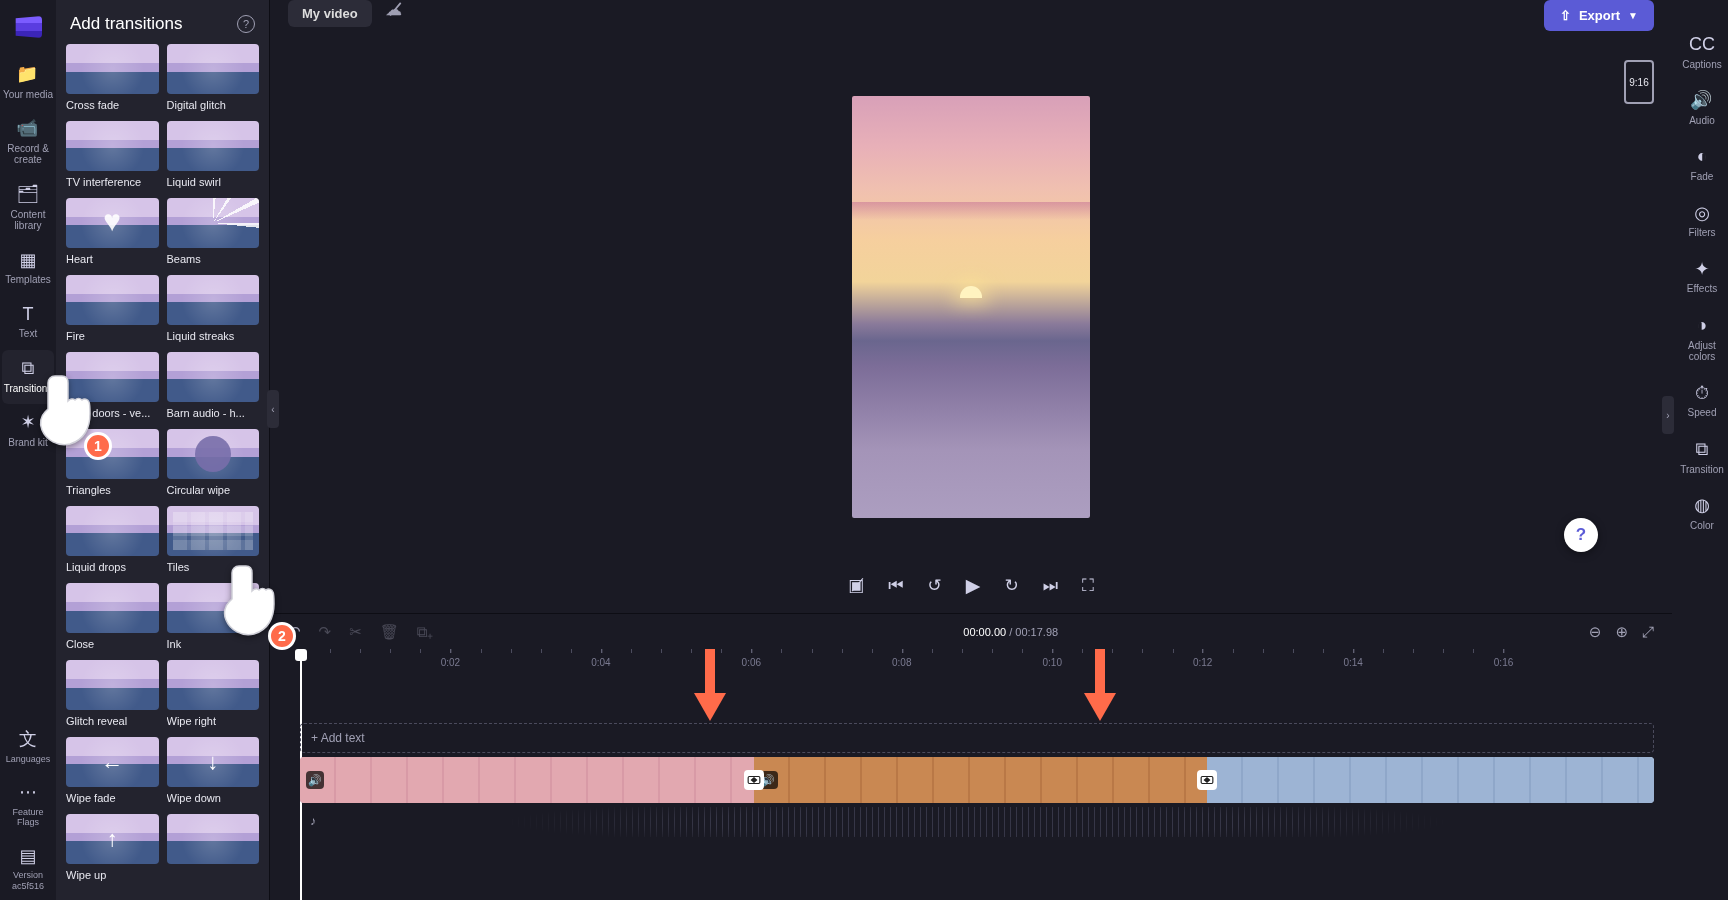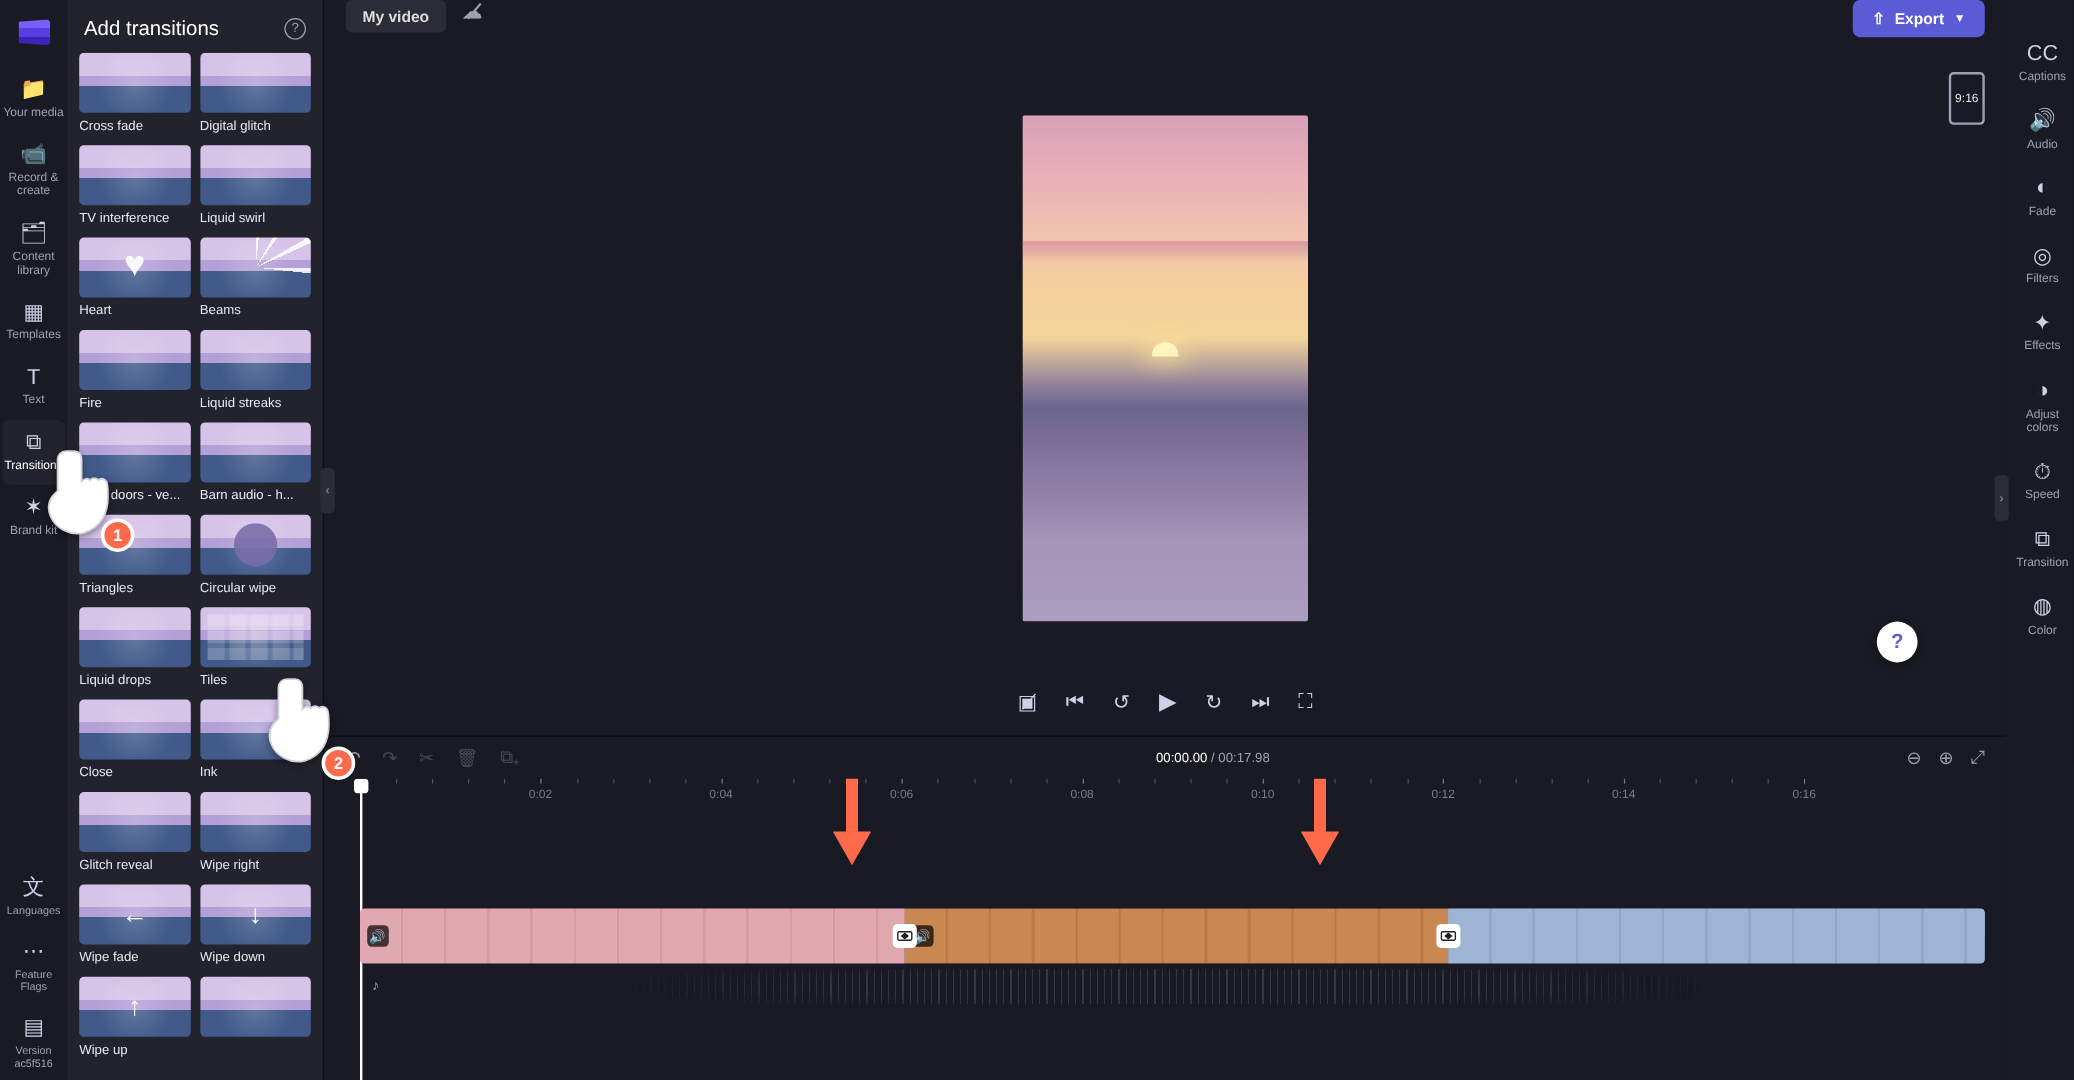--- a/index.html
+++ b/index.html
@@ -380,20 +380,23 @@
           <div class="minor" style="left: 71.1111%;"></div>
           <div class="minor" style="left: 68.8889%;"></div>
           <div class="tick" style="left: 88.8889%;"><span>0:16</span></div>
           <div class="minor" style="left: 86.6667%;"></div>
           <div class="minor" style="left: 84.4444%;"></div>
           <div class="minor" style="left: 82.2222%;"></div>
           <div class="minor" style="left: 80%;"></div>
         </div>
       <div class="playhead"></div>
 
+      <div class="lane text">
+        <span class="ph">+ Add text</span>
+      </div>
 
       <div class="clips">
         <div class="clip clip1">
           <div class="mute">🔊</div>
         </div>
         <div class="clip clip2">
           <div class="mute">🔊</div>
         </div>
         <div class="clip clip3"></div>
         <div class="trans-badge" style="left:33.5%">

